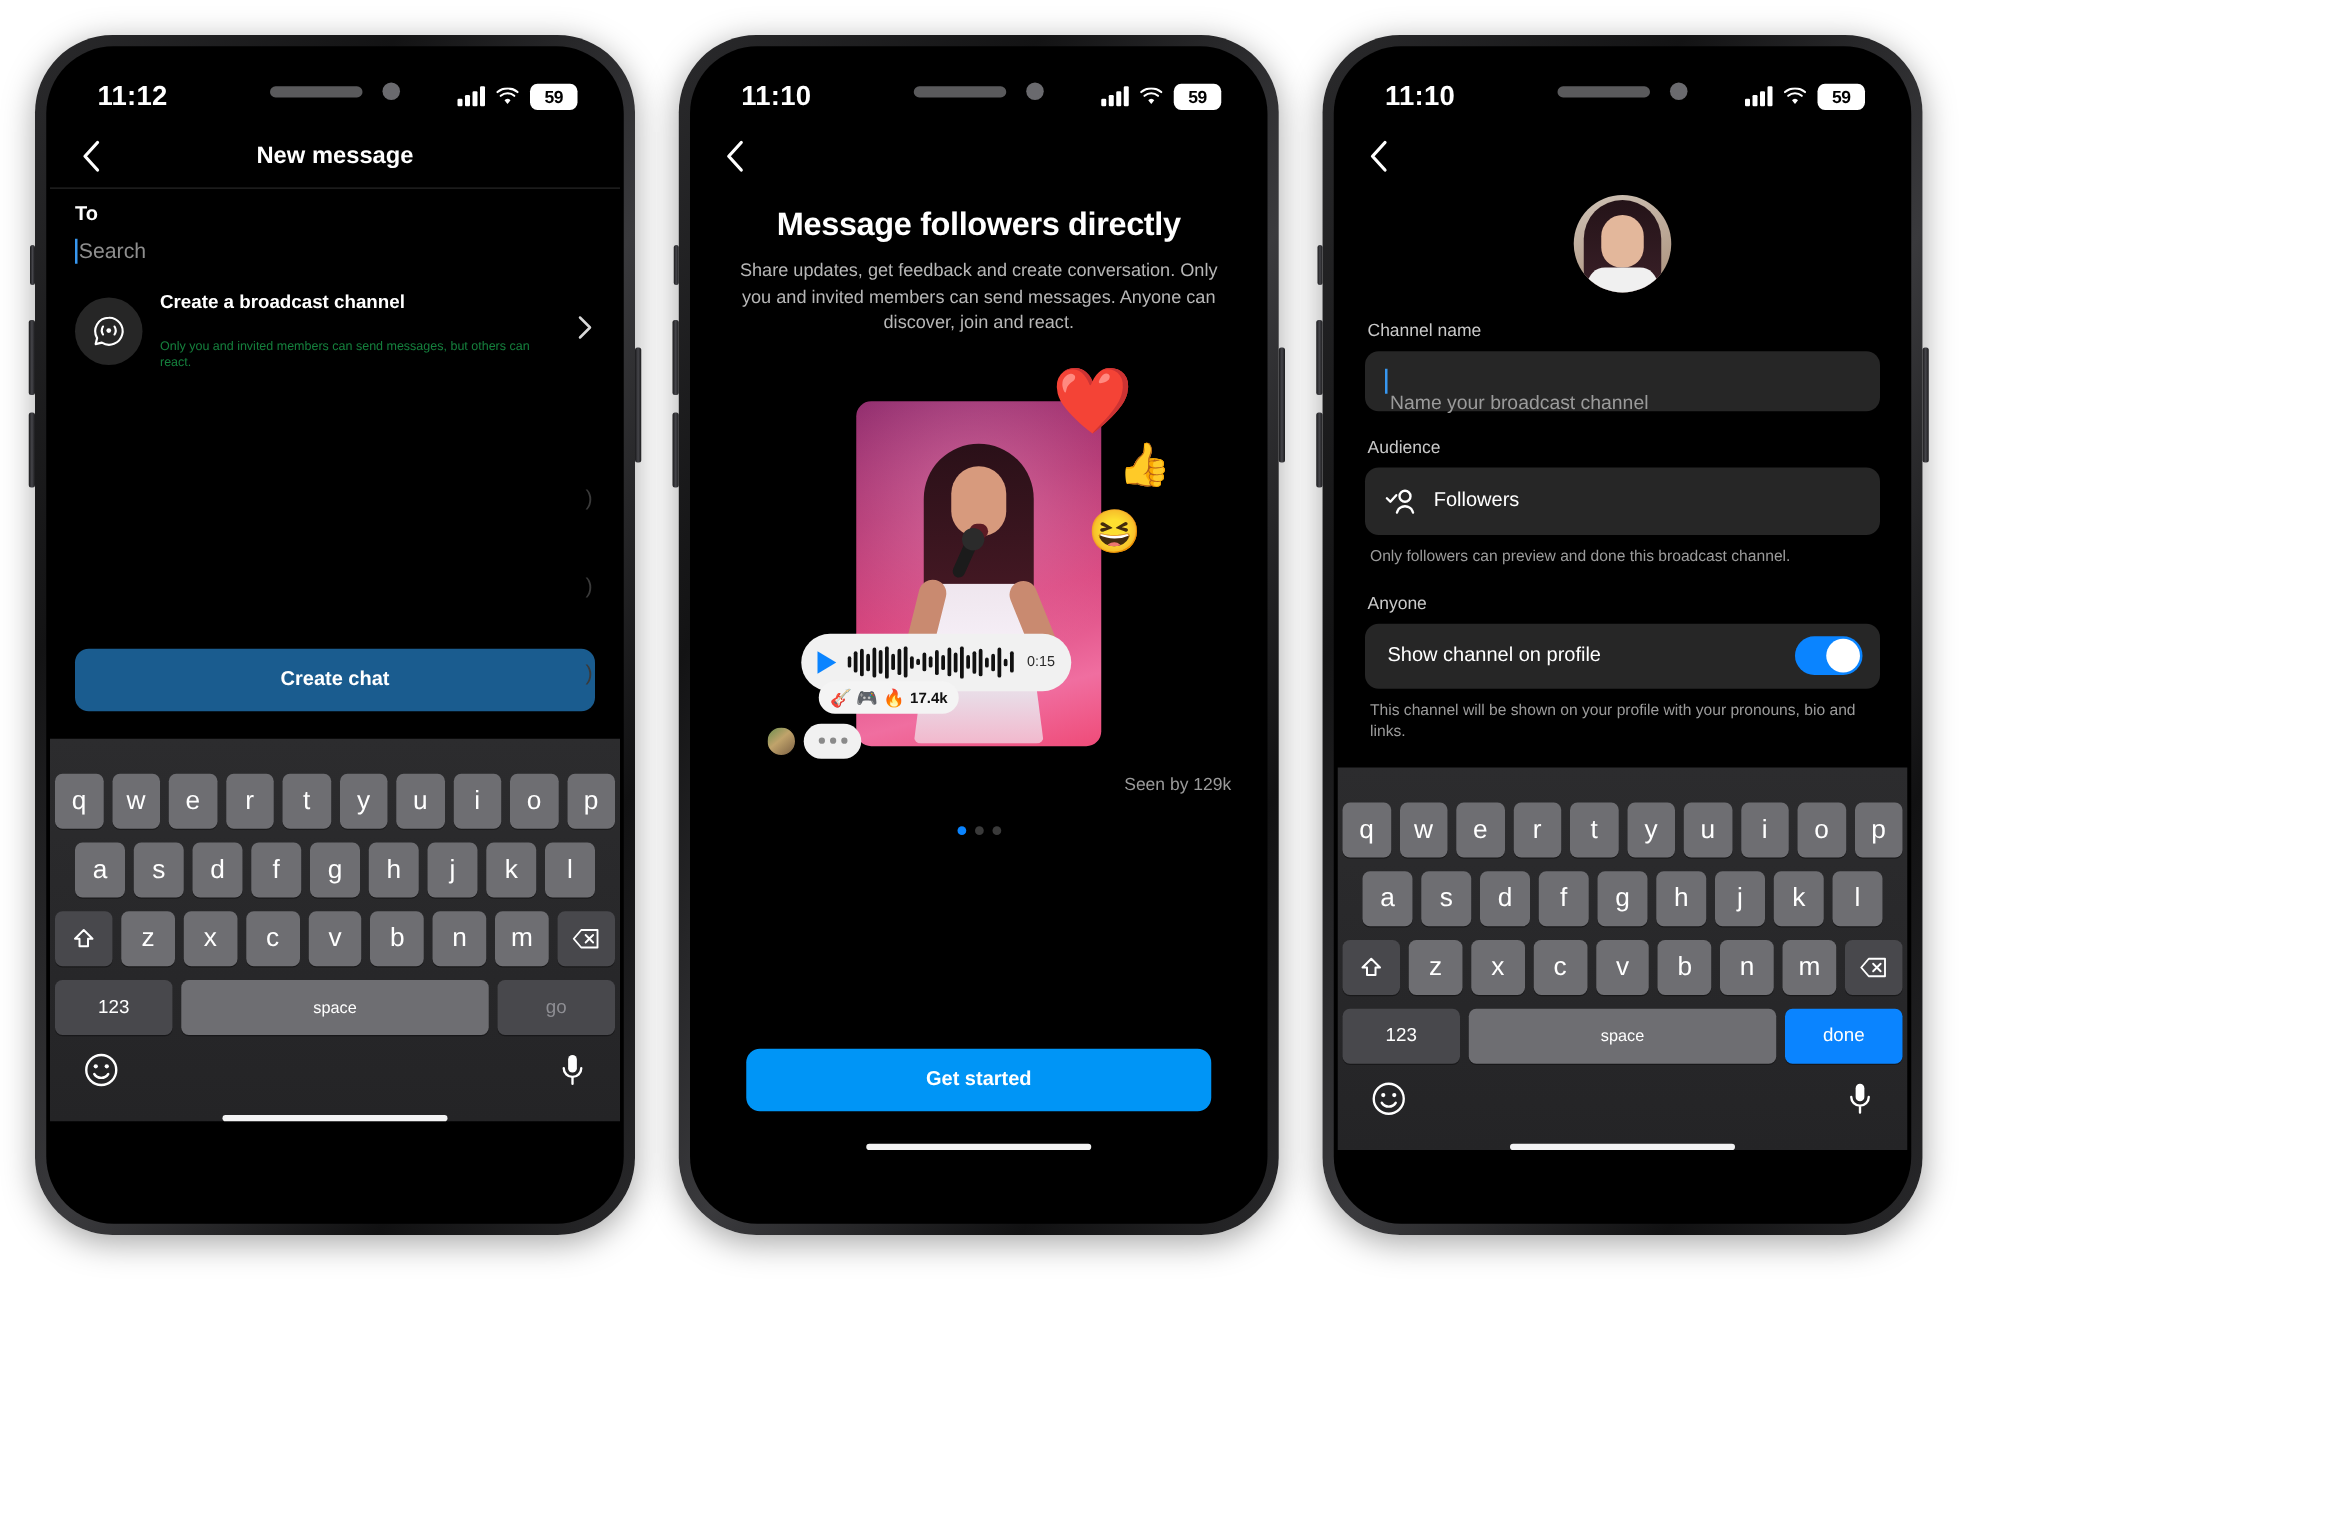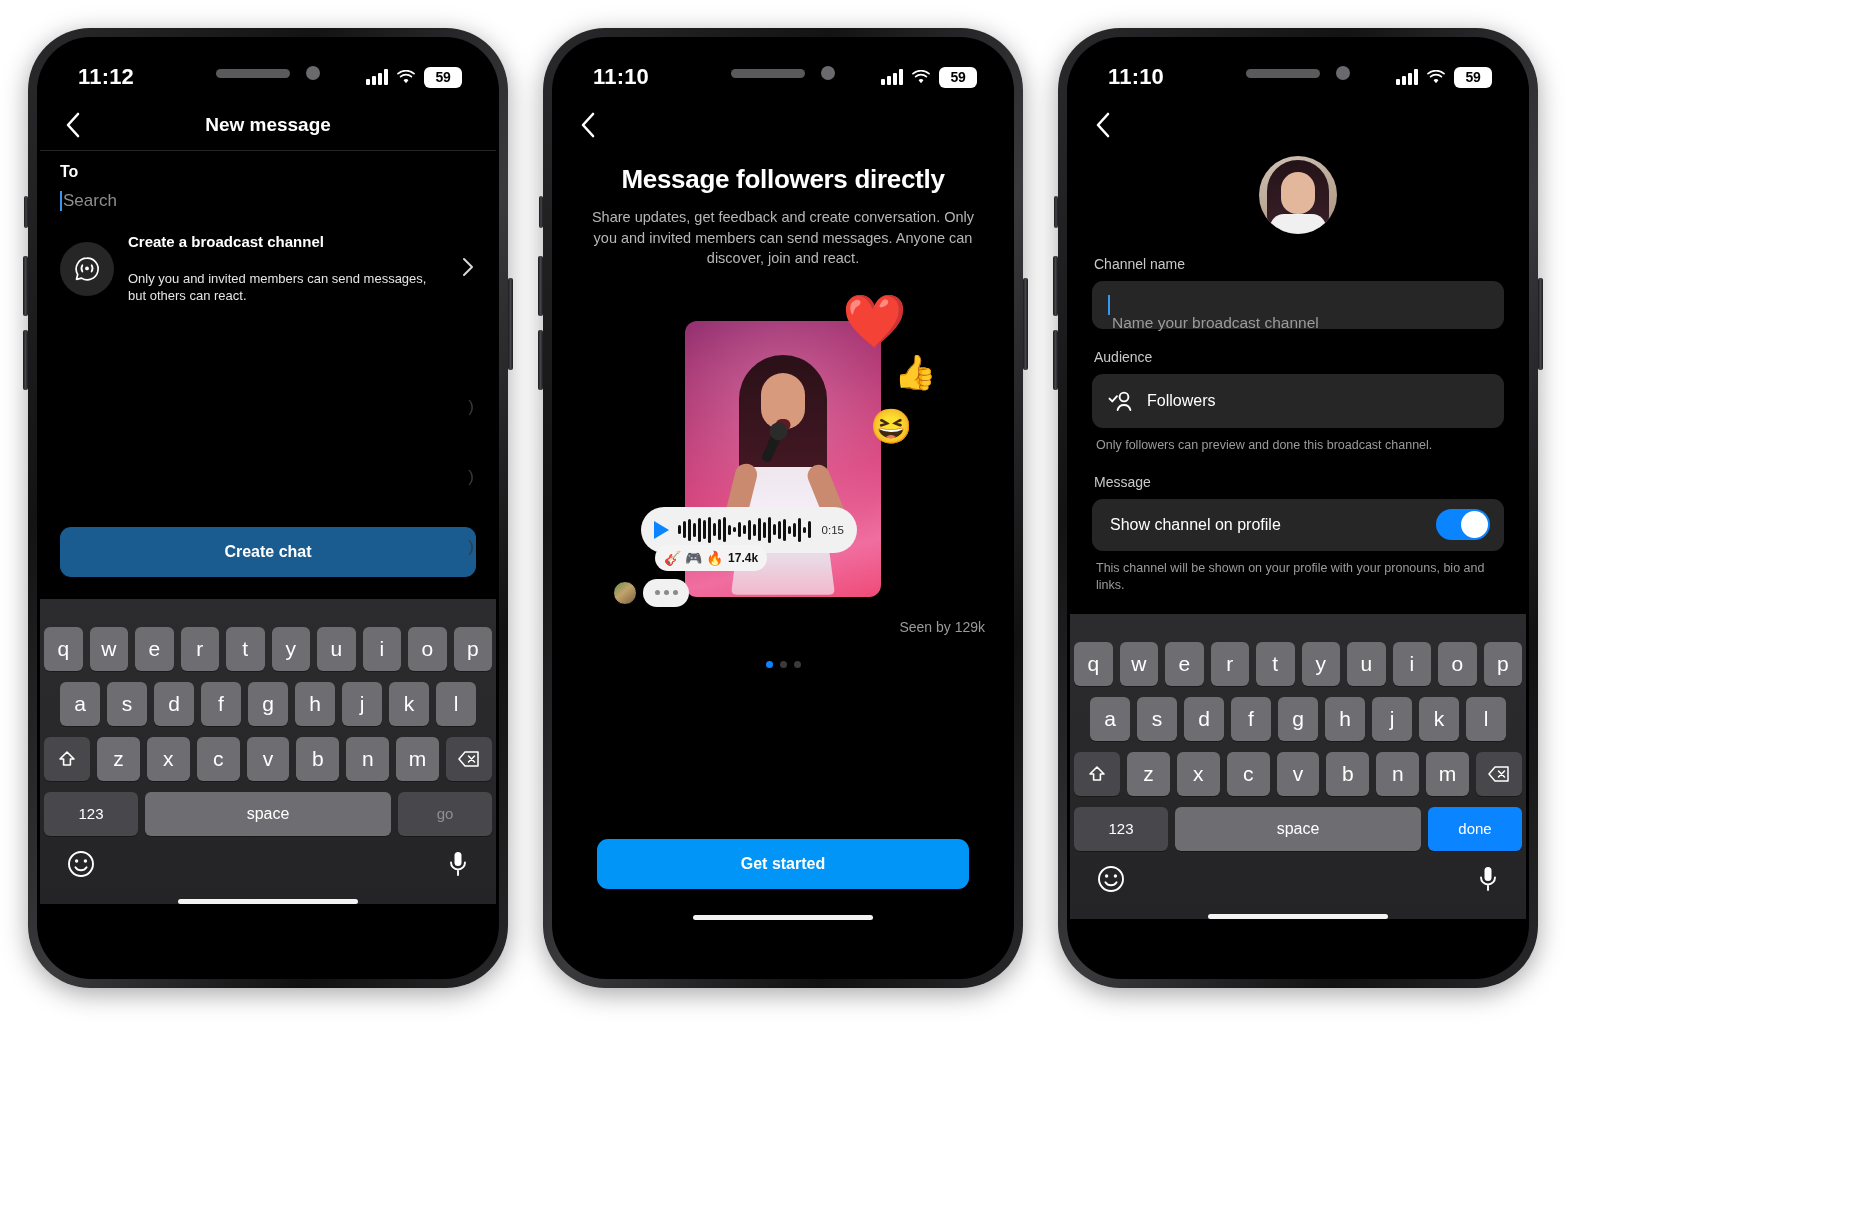--- a/index.html
+++ b/index.html
@@ -83,21 +83,21 @@
   .search-row { padding: 8px 20px 14px 20px; display:flex; align-items:center; }
   .caret { width:2px; height:20px; background:#3797f0; margin-right:1px; }
   .search-ph { font-size:17px; color:#8e8e8e; }
   .bcast-row { display:flex; align-items:center; gap:14px; padding: 8px 20px 10px 20px; cursor:pointer; }
   .bcast-ic {
     width:54px; height:54px; border-radius:50%; background:#262626;
     display:flex; align-items:center; justify-content:center; flex:0 0 54px;
   }
   .bcast-txt { flex:1; min-width:0; }
   .bcast-t { font-size:15px; font-weight:700; line-height:1.25; }
-  .bcast-s { font-size:13px; color:#e5e5e5; line-height:1.3; margin-top:19px; }
+  .bcast-s { font-size:10px; color:#15803d; line-height:1.3; margin-top:19px; }
   .row-chev { color:#d8d8d8; flex:0 0 auto; padding-right:2px; }
   .ghost-parens { position:absolute; right:22px; color:#3a3a3a; font-size:17px; }
   .cta-primary {
     margin: 0 20px; height:50px; border-radius:11px; background:#1a5c8f;
     display:flex; align-items:center; justify-content:center;
     font-size:16px; font-weight:700; color:#fff; cursor:pointer; border:none; width:calc(100% - 40px);
     font-family:"Liberation Sans", sans-serif;
   }
   .cta-blue { background:#0095f6; border-radius:11px; }
 
@@ -106,21 +106,21 @@
   .kb-strip { height:22px; display:flex; align-items:center; }
   .kb-strip span { flex:1; text-align:center; color:#6c6c70; font-size:13px; }
   .kb-row { display:flex; justify-content:center; gap:7px; margin-bottom:11px; padding:0 4px; }
   .key {
     background:#6e6e72; border-radius:6px; height:44px; min-width:34px; flex:1;
     display:flex; align-items:center; justify-content:center;
     font-size:21px; color:#fff; box-shadow: 0 1px 0 rgba(0,0,0,.35); cursor:pointer;
   }
   .key.wide { flex:0 0 46px; background:#48484c; }
   .key.num { flex:0 0 94px; background:#48484c; font-size:15px; }
-  .key.space { flex:1 1 auto; background:#6e6e72; font-size:16px; }
+  .key.space { flex:1 1 auto; background:#6e6e72; font-size:13px; }
   .key.act { flex:0 0 94px; background:#48484c; font-size:15px; color:#8e8e93; }
   .key.act.on { background:#0a84ff; color:#fff; }
   .kb-row.r2 { padding:0 20px; }
   .kb-row.r3 { padding:0 4px; }
   .kb-bottom { display:flex; align-items:center; justify-content:space-between; padding: 2px 26px 10px 26px; }
   .home-ind { width:180px; height:5px; border-radius:3px; background:#fff; margin: 6px auto 10px auto; opacity:.95; }
 
   
   .s2-wrap { padding: 14px 26px 0 26px; text-align:center; }
   .s2-title { font-size:26px; font-weight:700; letter-spacing:-.3px; }
@@ -551,21 +551,21 @@
           <div class="row-field">
             <svg width="26" height="22" viewBox="0 0 26 22">
               <circle cx="16" cy="7" r="4.4" stroke="#fff" stroke-width="1.9" fill="none"></circle>
               <path d="M9.6 20a6.6 6.6 0 0112.8 0" stroke="#fff" stroke-width="1.9" fill="none" stroke-linecap="round"></path>
               <path d="M1.5 8.6L4.3 11.4 9 6.2" stroke="#fff" stroke-width="1.9" fill="none" stroke-linecap="round" stroke-linejoin="round"></path>
             </svg>
             <span class="lbl">Followers</span>
           </div>
           <div class="hint">Only followers can preview and done this broadcast channel.</div>
 
-          <div class="sec-label" style="padding-top:20px">Message</div>
+          <div class="sec-label" style="padding-top:20px">Anyone</div>
           <div class="toggle-row">
             <span class="lbl">Show channel on profile</span>
             <span class="switch">
                 <i></i>
               </span>
           </div>
           <div class="hint">This channel will be shown on your profile with your pronouns, bio and links.</div>
         </div>
 
         <div class="kb" style="margin-top:20px">

